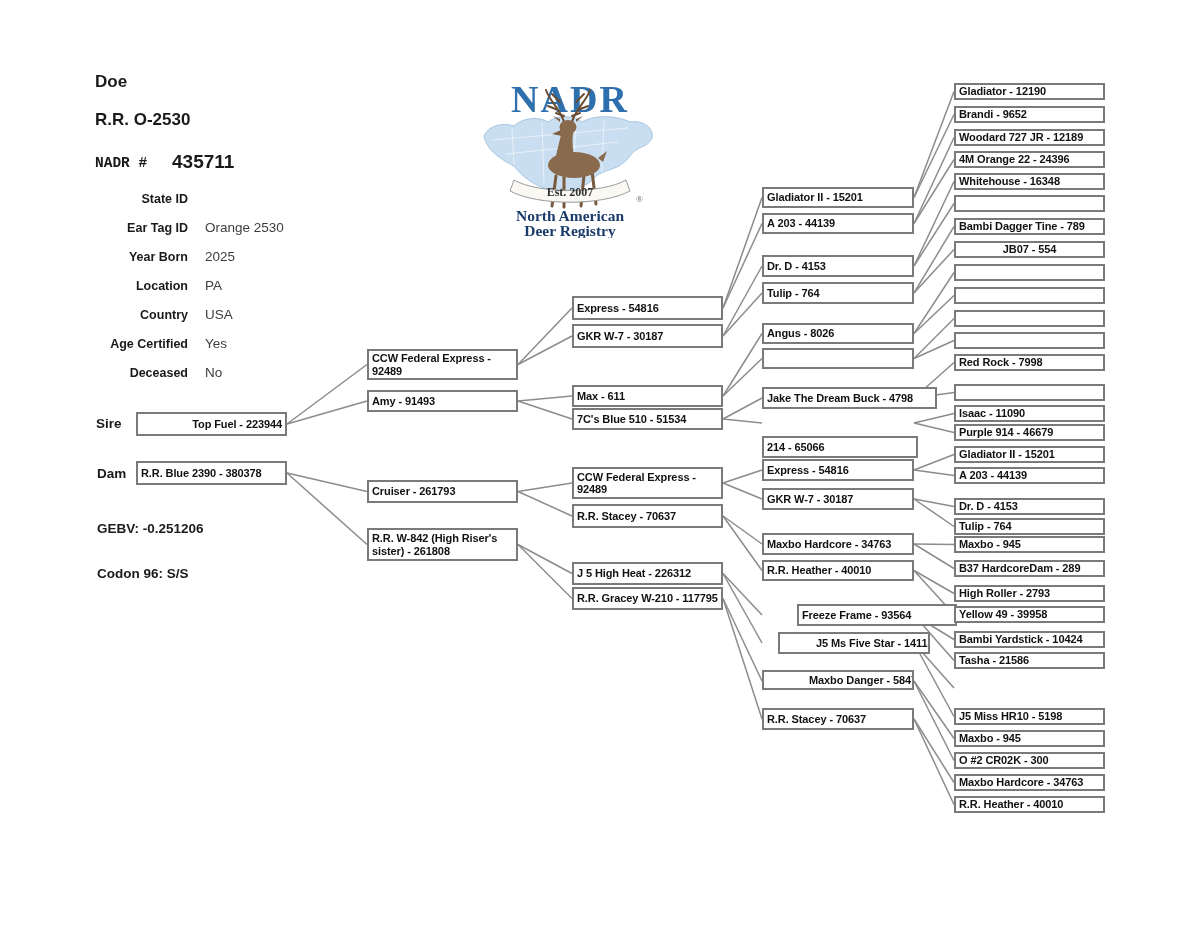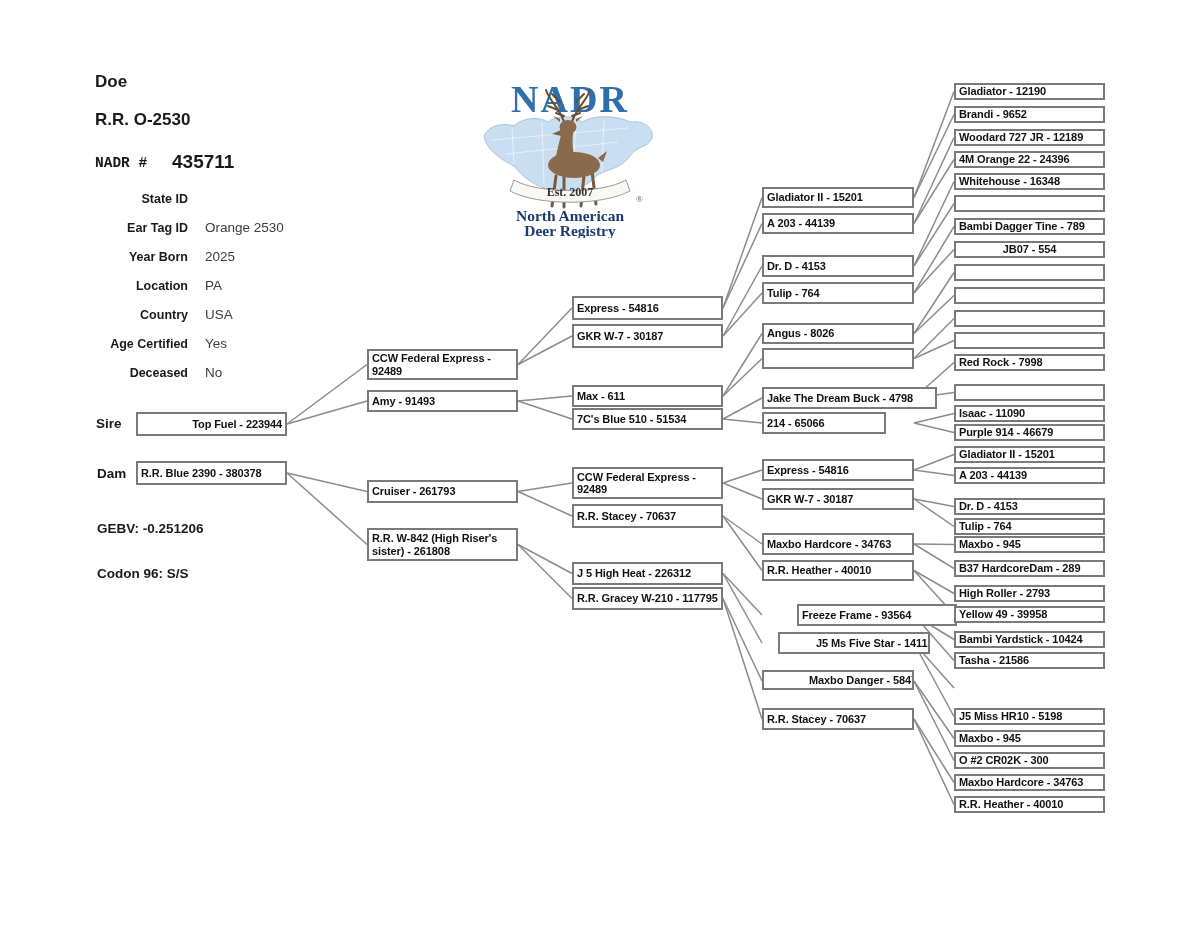--- a/index.html
+++ b/index.html
@@ -154,21 +154,21 @@
       </div>
       <div class="pbox one" style="left: 762px; top: 323px; width: 152px; height: 21px;">
         <span>Angus - 8026</span>
       </div>
       <div class="pbox one" style="left: 762px; top: 348px; width: 152px; height: 21px;">
         <span></span>
       </div>
       <div class="pbox one" style="left: 762px; top: 387px; width: 175px; height: 22px;">
         <span>Jake The Dream Buck - 4798</span>
       </div>
-      <div class="pbox one" style="left: 762px; top: 412px; width: 124px; height: 22px;">
+      <div class="pbox one" style="left: 762px; top: 436px; width: 156px; height: 22px;">
         <span>214 - 65066</span>
       </div>
       <div class="pbox one" style="left: 762px; top: 459px; width: 152px; height: 22px;">
         <span>Express - 54816</span>
       </div>
       <div class="pbox one" style="left: 762px; top: 488px; width: 152px; height: 22px;">
         <span>GKR W-7 - 30187</span>
       </div>
       <div class="pbox one" style="left: 762px; top: 533px; width: 152px; height: 22px;">
         <span>Maxbo Hardcore - 34763</span>

